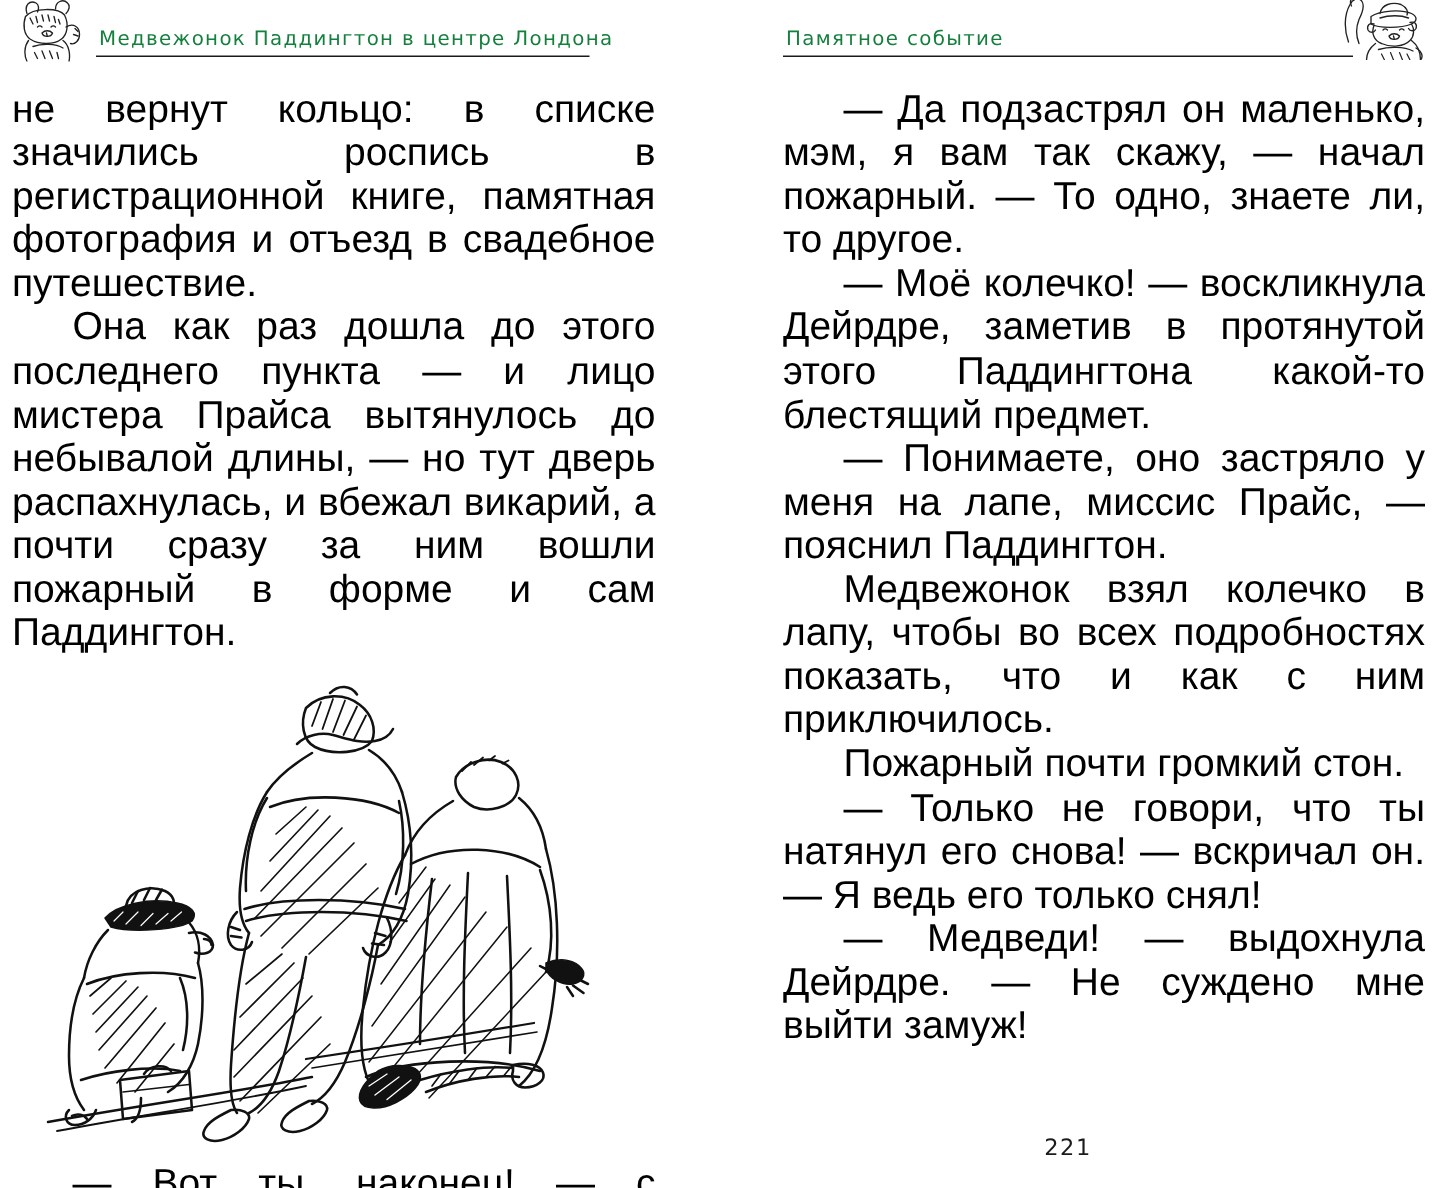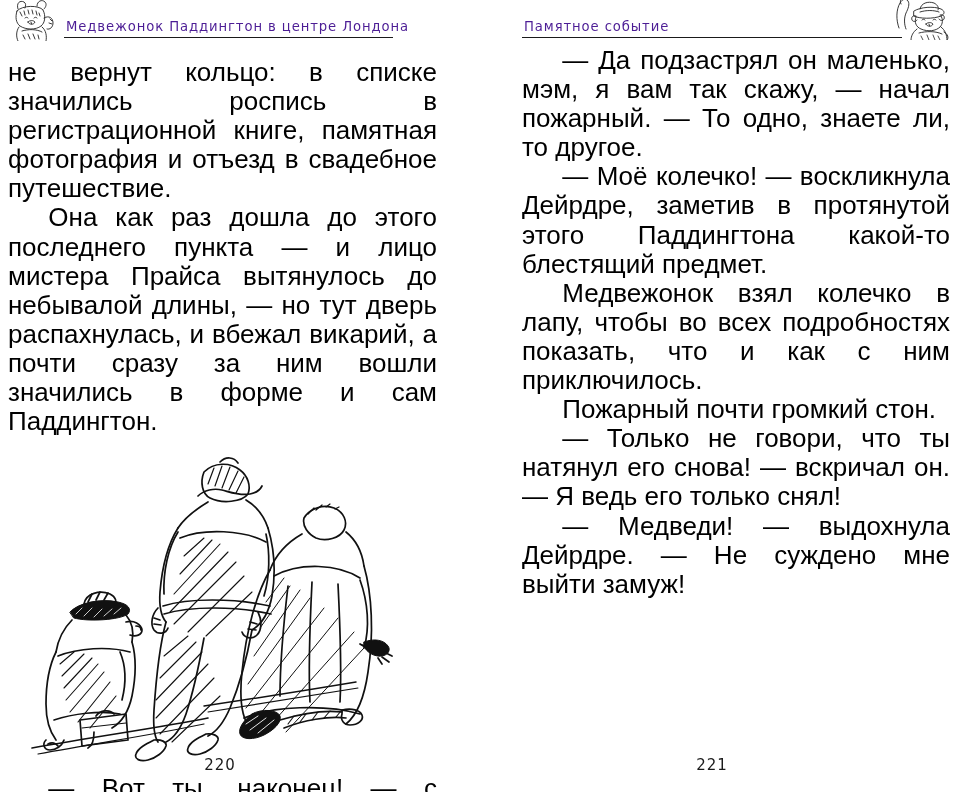--- a/index.html
+++ b/index.html
@@ -48,21 +48,21 @@
   .page-right .runhead-rule { left: 0px;  right: 48px; }
 
   .runhead-title {
     position: relative;
     font-family: "DejaVu Sans", sans-serif;
     font-size: 13.2px;
     letter-spacing: 0.9px;
     line-height: 1;
     padding-bottom: 13px;
     white-space: nowrap;
-    color: #4c1d95;
+    color: #15803d;
   }
   .page-left .runhead-title  { margin-left: 58px; }
   .page-right .runhead-title { margin-left: 2px; }
 
   .bear-mark {
     position: absolute;
     bottom: 5px;
     width: 58px;
     height: 44px;
   }
@@ -80,21 +80,21 @@
   }
   .bodytext p {
     margin: 0;
     text-indent: 0;
   }
   .bodytext p.ind { text-indent: 1.55em; }
   
   .bodytext p { text-align-last: left; }
 
   .col-left  .bodytext { margin-top: 12px; }
-  .col-right .bodytext { }
+  .col-right .bodytext { margin-top: 12px; }
 
   
   .illus {
     margin-top: 16px;
     width: 430px;
     height: 310px;
     position: relative;
   }
   .illus svg { display: block; width: 100%; height: 100%; }
 
@@ -149,21 +149,21 @@
           <path d="M17 38 L19 42 M22 37 L24 42 M27 37 L29 42 M32 38 L33 42"></path>
         </svg>
       </span>
       <div class="runhead-rule"></div>
       <div class="runhead-title">Медвежонок Паддингтон в центре Лондона</div>
     </div>
 
     <div class="col-left">
       <div class="bodytext">
         <p>не вернут кольцо: в списке значились роспись в регистрационной книге, памятная фотография и отъезд в свадебное путешествие.</p>
-        <p class="ind">Она как раз дошла до этого последнего пункта — и лицо мистера Прайса вытянулось до небывалой длины, — но тут дверь распахнулась, и вбежал викарий, а почти сразу за ним вошли значились в форме и сам Паддингтон.</p>
+        <p class="ind">Она как раз дошла до этого последнего пункта — и лицо мистера Прайса вытянулось до небывалой длины, — но тут дверь распахнулась, и вбежал викарий, а почти сразу за ним вошли пожарный в форме и сам Паддингтон.</p>
       </div>
 
       <div class="illus">
         <svg viewBox="0 0 430 310" xmlns="http://www.w3.org/2000/svg" fill="none" stroke="#111" stroke-width="1.7" stroke-linecap="round" stroke-linejoin="round">
 
           <path d="M24 296 C90 284, 150 276, 200 266" stroke-width="1.6"></path>
           <path d="M30 302 C95 290, 150 282, 196 272" stroke-width="1.2"></path>
           <path d="M196 254 C250 246, 300 238, 348 230" stroke-width="1.5"></path>
           <path d="M200 260 C252 252, 302 244, 350 236" stroke-width="1.1"></path>
 
@@ -267,21 +267,20 @@
           <path d="M280 272 L286 264 M292 270 L298 262 M304 268 L310 260 M316 266 L322 259 M328 265 L333 259" stroke-width="1.1"></path>
           <path d="M334 258 C344 256, 352 258, 354 263 C356 268, 350 273, 342 273 C336 273, 332 268, 334 262 Z"></path>
         </svg>
       </div>
 
       <div class="bodytext after-illus">
         <p class="ind">— Вот ты, наконец! — с облегчением обратилась к нему колечко Браун. — Где ты был?</p>
       </div>
     </div>
 
-    <div class="folio">220</div>
   </div>
 
   <div class="page page-right">
 
     <div class="runhead">
       <div class="runhead-rule"></div>
       <div class="runhead-title">Памятное событие</div>
       <span class="bear-mark bear-right">
         <svg viewBox="0 0 64 46" xmlns="http://www.w3.org/2000/svg" fill="none" stroke="#222" stroke-width="0.9" stroke-linecap="round" stroke-linejoin="round">
 
@@ -312,20 +311,21 @@
 
           <path d="M35 42 L37 46 M41 41 L43 46 M47 41 L49 46 M52 42 L54 46" stroke-width="0.8"></path>
         </svg>
       </span>
     </div>
 
     <div class="col-right">
       <div class="bodytext">
         <p class="ind">— Да подзастрял он маленько, мэм, я вам так скажу, — начал пожарный. — То одно, знаете ли, то другое.</p>
         <p class="ind">— Моё колечко! — воскликнула Дейрдре, заметив в протянутой этого Паддингтона какой-то блестящий предмет.</p>
+        <p class="ind">— Понимаете, оно застряло у меня на лапе, миссис Прайс, — пояснил Паддингтон.</p>
         <p class="ind">Медвежонок взял колечко в лапу, чтобы во всех подробностях показать, что и как с ним приключилось.</p>
         <p class="ind">Пожарный почти громкий стон.</p>
         <p class="ind">— Только не говори, что ты натянул его снова! — вскричал он. — Я ведь его только снял!</p>
         <p class="ind">— Медведи! — выдохнула Дейрдре. — Не суждено мне выйти замуж!</p>
       </div>
     </div>
 
     <div class="folio">221</div>
   </div>
 

